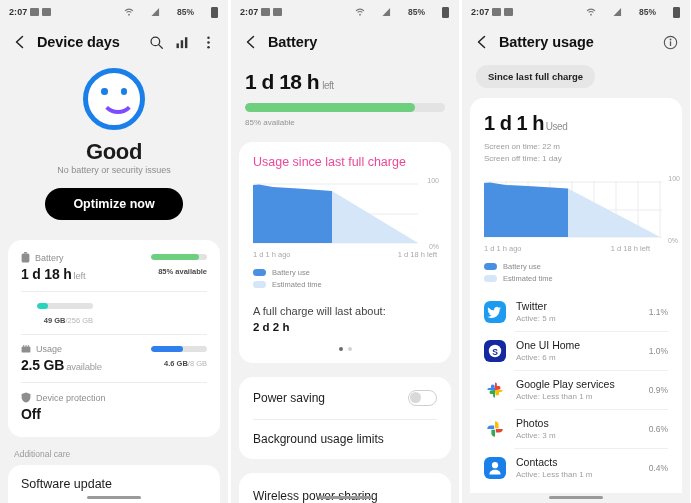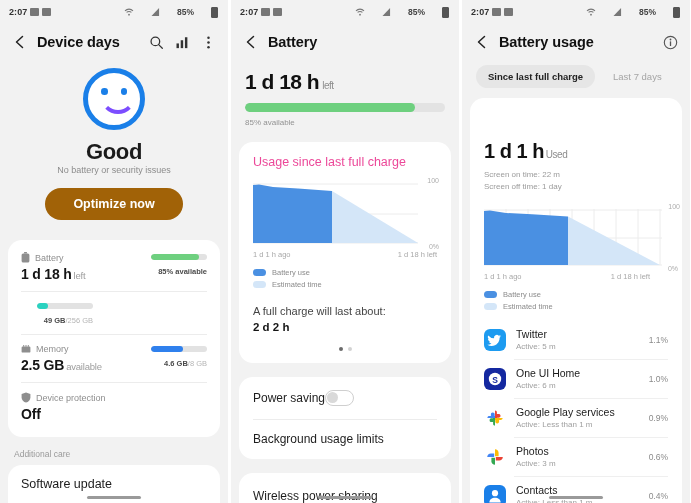--- a/index.html
+++ b/index.html
@@ -31,21 +31,21 @@
   .card{background:#fff;border-radius:14px;margin:0 8px;box-sizing:border-box;}
 
   
   .hero{padding:8px 0 6px;text-align:center;}
   .smiley{width:62px;height:62px;margin:0 auto;border-radius:50%;border:5px solid #1a7fe8;box-sizing:border-box;background:#fff;position:relative;}
   .eye{width:6.5px;height:6.5px;border-radius:50%;background:#1a7fe8;position:absolute;top:15px;}
   .eye.l{left:13px;} .eye.r{right:13px;}
   .mouth{position:absolute;left:12px;top:20px;width:28px;height:17px;border-bottom:4.5px solid #7c4dff;border-radius:0 0 30px 30px;border-left:4.5px solid transparent;border-right:4.5px solid transparent;}
   .good{font-size:22px;font-weight:700;color:#1b1b1b;margin-top:9px;letter-spacing:-.3px;}
   .subgood{font-size:9px;color:#8c8c8c;}
-  .optbtn{display:block;margin:13px auto 0;background:#a16207;color:#fff;border:none;border-radius:18px;font-size:12.5px;font-weight:700;padding:9px 0;width:138px;cursor:pointer;font-family:"Liberation Sans",sans-serif;}
+  .optbtn{display:block;margin:13px auto 0;background:#000000;color:#fff;border:none;border-radius:18px;font-size:12.5px;font-weight:700;padding:9px 0;width:138px;cursor:pointer;font-family:"Liberation Sans",sans-serif;}
 
   .statcard{margin-top:14px;padding:2px 0 6px;}
   .row{display:flex;align-items:flex-start;padding:10px 13px 9px;position:relative;}
   .row + .row::before{content:"";position:absolute;left:13px;right:13px;top:0;height:1px;background:#ececec;}
   .row-l{flex:1;}
   .row-head{display:flex;align-items:center;gap:5px;}
   .row-label{font-size:9px;color:#8e8e8e;}
   .row-val{font-size:14px;font-weight:700;color:#151515;margin-top:3px;letter-spacing:-.2px;}
   .row-val .unit{font-size:9.5px;font-weight:400;color:#9d9d9d;margin-left:2px;}
   .row-r{width:72px;text-align:right;padding-top:2px;}
@@ -75,33 +75,33 @@
   .legend{margin:9px 14px 0;}
   .leg{display:flex;align-items:center;gap:6px;margin-bottom:3px;}
   .leg i{width:13px;height:7px;border-radius:3.5px;display:block;}
   .leg span{font-size:7.5px;color:#8b8b8b;}
   .fulltext{padding:13px 14px 0;font-size:11px;color:#444;}
   .fullval{padding:4px 14px 0;font-size:11.5px;font-weight:700;color:#151515;}
   .dots{display:flex;justify-content:center;gap:5px;margin-top:14px;}
   .dots i{width:4px;height:4px;border-radius:50%;background:#d2d2d2;display:block;}
   .dots i.on{background:#6b6b6b;}
   .optcard{margin-top:14px;}
-  .optrow{display:flex;align-items:center;padding:13px 14px;position:relative;}
+  .optrow{display:flex;align-items:center;justify-content:space-between;padding:13px 14px;position:relative;}
   .optrow + .optrow::before{content:"";position:absolute;left:14px;right:14px;top:0;height:1px;background:#ececec;}
   .optlabel{font-size:12px;color:#1d1d1d;}
   .toggle{width:29px;height:16px;border-radius:9px;background:#fff;border:1.6px solid #cfcfcf;position:relative;cursor:pointer;box-sizing:border-box;}
   .toggle i{position:absolute;left:1px;top:1px;width:11px;height:11px;border-radius:50%;background:#d9d9d9;display:block;}
   .wpscard{margin:14px 8px 0;background:#fff;border-radius:14px 14px 0 0;padding:13px 14px 16px;}
 
   
   .tabs{display:flex;align-items:center;gap:6px;padding:5px 14px 10px;}
   .pill{font-size:9.5px;font-weight:700;color:#222;background:#e6e6e6;border-radius:13px;padding:6px 12px;cursor:pointer;}
   .pill.off{background:transparent;color:#a5a5a5;font-weight:400;}
   .ucard{background:#fff;border-radius:14px 14px 0 0;margin:0 8px;padding:14px 0 6px;}
-  .usedbig{font-size:20px;font-weight:700;color:#111;padding:0 14px;letter-spacing:-.5px;margin-top:28px;}
+  .usedbig{font-size:20px;font-weight:700;color:#111;padding:0 14px;letter-spacing:-.5px;}
   .usedbig .sm{font-size:10px;font-weight:400;color:#8d8d8d;margin-left:2px;}
   .screenline{font-size:8px;color:#9b9b9b;padding:6px 14px 0;line-height:1.5;}
   .applist{margin-top:9px;}
   .approw{display:flex;align-items:center;padding:8px 14px;position:relative;}
   .approw + .approw::before{content:"";position:absolute;left:44px;right:14px;top:0;height:1px;background:#efefef;}
   .appicon{width:22px;height:22px;border-radius:6px;flex:0 0 22px;margin-right:10px;position:relative;overflow:hidden;}
   .appinfo{flex:1;}
   .appname{font-size:10.5px;color:#1b1b1b;}
   .appsub{font-size:8px;color:#a0a0a0;margin-top:2px;}
   .apppct{font-size:8.5px;color:#8b8b8b;}
@@ -202,21 +202,21 @@
 
       <div class="row">
         <div class="row-l">
           <div class="row-head">
             <svg width="10" height="9" viewBox="0 0 10 9">
                 <rect x="0.6" y="1.6" width="8.8" height="6" rx="1.2" fill="#8e8e8e"></rect>
                 <rect x="2.2" y="0" width="1" height="1.8" fill="#8e8e8e"></rect>
                 <rect x="4.5" y="0" width="1" height="1.8" fill="#8e8e8e"></rect>
                 <rect x="6.8" y="0" width="1" height="1.8" fill="#8e8e8e"></rect>
               </svg>
-            <span class="row-label">Memory</span>
+            <span class="row-label">Usage</span>
           </div>
           <div class="row-val"><span>2.5 GB</span><span class="unit">available</span></div>
         </div>
         <div class="row-r">
           <div class="bar">
               <i style="width:57%;background:#2f80ed"></i>
             </div>
           <div class="bar-cap"><span>4.6 GB</span><span class="tot">/8 GB</span></div>
         </div>
       </div>
@@ -375,21 +375,20 @@
         <svg class="ic" viewBox="0 0 16 16">
             <circle cx="8" cy="8" r="6.6" stroke="#555" stroke-width="1.2" fill="none"></circle>
             <circle cx="8" cy="4.8" r=".95" fill="#555"></circle>
             <rect x="7.3" y="6.7" width="1.4" height="5" rx=".6" fill="#555"></rect>
           </svg>
       </div>
     </div>
 
     <div class="tabs">
       <span class="pill">Since last full charge</span>
-      <span class="pill off">Last 7 days</span>
     </div>
 
     <div class="ucard">
       <div class="usedbig"><span>1 d 1 h</span><span class="sm">Used</span></div>
       <div class="screenline">
         <div>Screen on time: 22 m</div>
         <div>Screen off time: 1 day</div>
       </div>
 
       <div class="chartwrap p3" style="margin-top:16px;margin-right:24px;">

